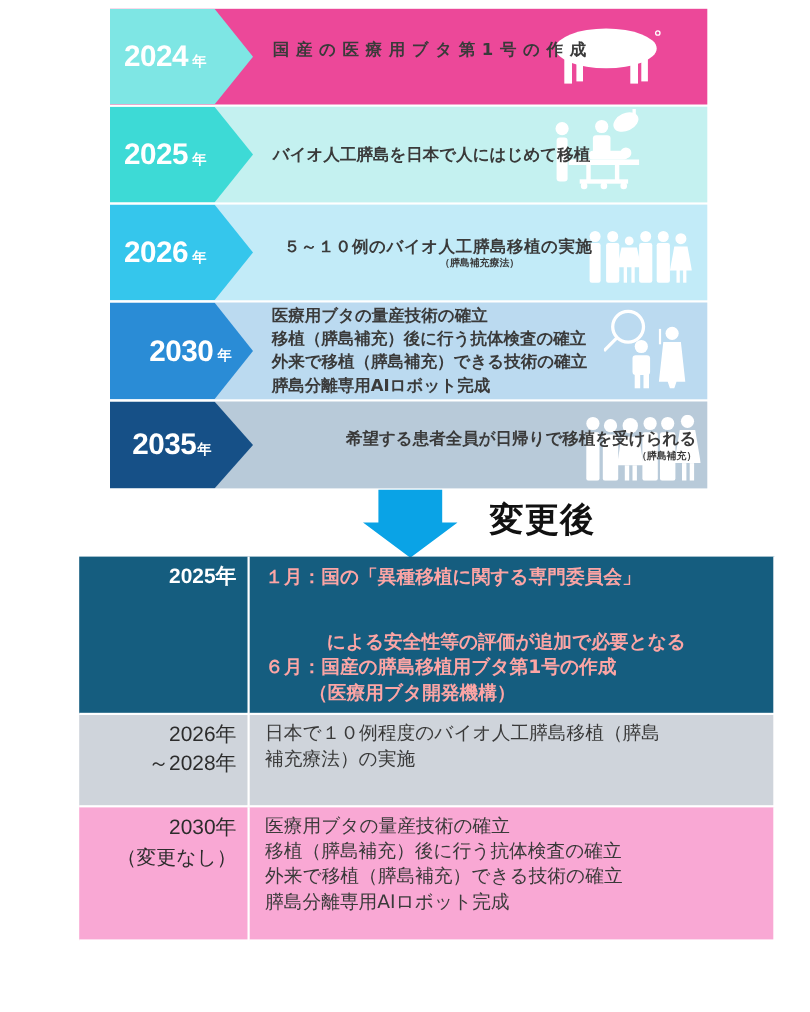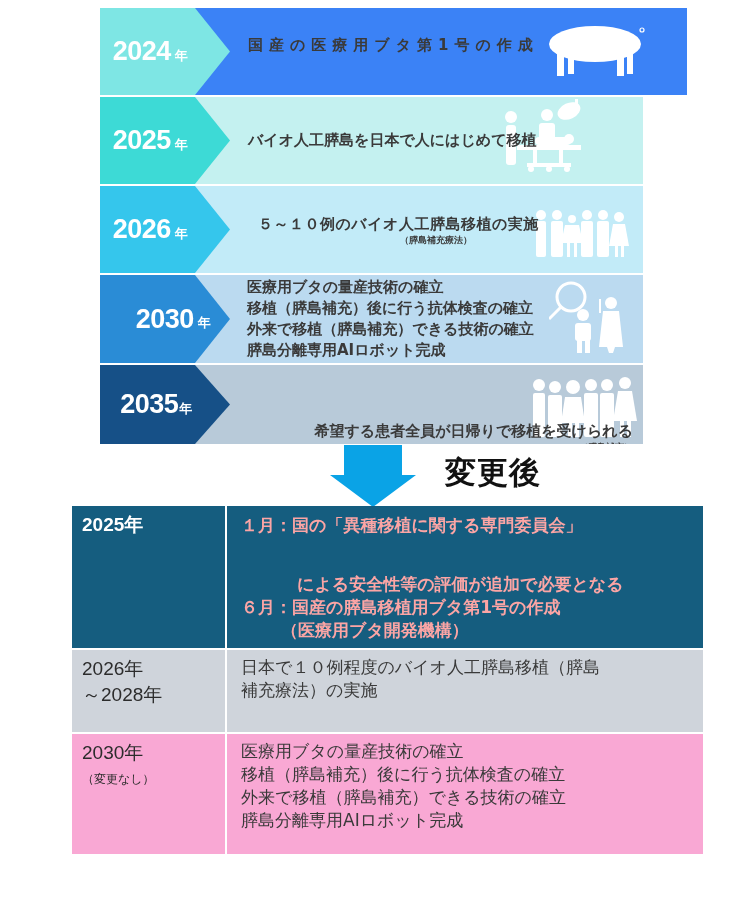--- a/index.html
+++ b/index.html
@@ -36,28 +36,28 @@
     .tbl td.desc { font-size: 17px; line-height: 23px; color: #3a3a3a; padding-left: 14px; }
     .tbl tr.hdr td { background: #155d7f; color: #ffffff; height: 108px; font-weight: bold; }
     .tbl tr.hdr td.yr { color: #ffffff; }
     .tbl tr.hdr td.desc { color: #fca5a5; font-size: 17px; line-height: 23px; padding-top: 8px; }
     .tbl tr.r1 td { background: #cfd4db; height: 70px; }
     .tbl tr.r2 td { background: #f9a8d4; height: 108px; }
     .tbl tr.r3 td { background: #cfd4db; height: 60px; }
     .line { display: block; white-space: nowrap; }
     .indent1 { padding-left: 56px; margin-top: 36px; }
     .indent2 { padding-left: 40px; }
-    .yr-sub { display: block; white-space: nowrap; }
+    .yr-sub { display: block; white-space: nowrap; text-align: right; }
   </style>
 </head>
 <body>
 
 <div class="roadmap">
 
-  <div class="band" style="top:0; height:87px; background:#3b82f6;padding-left:44px;">
+  <div class="band" style="top:0; height:87px; background:#ec4899;">
     <div class="chev">
       <svg viewBox="0 0 130 87" preserveAspectRatio="none">
           <polygon points="0,0 95,0 130,43.5 95,87 0,87" fill="#7ee6e4"></polygon>
         </svg>
     </div>
     <div class="year">
       <span>2024</span>
         <span class="nen">年</span>
     </div>
     <div class="content">
@@ -185,21 +185,21 @@
   <div class="band" style="top:357px; height:79px; background:#b8cad9;text-align:right;">
     <div class="chev">
       <svg viewBox="0 0 130 79" preserveAspectRatio="none">
           <polygon points="0,0 95,0 130,39.5 95,79 0,79" fill="#165087"></polygon>
         </svg>
     </div>
     <div class="year" style="left:6px;">
       <span>2035</span>
         <span class="nen" style="margin-left:1px;">年</span>
     </div>
-    <div class="content" style="left:147px;margin-top:32px;">
+    <div class="content" style="left:147px;">
       <span class="line">希望する患者全員が日帰りで移植を受けられる</span>
       <span class="sub" style="padding-left:220px;">（膵島補充）</span>
     </div>
     <div class="icon" style="right:6px; top:56%;">
       <svg width="106" height="60" viewBox="0 0 106 60">
         <g fill="#ffffff">
           <circle cx="8" cy="8" r="6"></circle>
             <rect x="2" y="16" width="12" height="44" rx="2"></rect>
           <circle cx="24" cy="10" r="6"></circle>
             <rect x="17" y="18" width="14" height="42" rx="2"></rect>
@@ -247,21 +247,21 @@
       <span class="yr-sub">～2028年</span>
     </td>
     <td class="desc">
       <span class="line">日本で１０例程度のバイオ人工膵島移植（膵島</span>
       <span class="line">補充療法）の実施</span>
     </td>
   </tr>
   <tr class="r2">
     <td class="yr">
       <span class="yr-sub">2030年</span>
-      <span class="yr-sub" style="font-size:12px;">（変更なし）</span>
+      <span class="yr-sub" style="font-size:18px;">（変更なし）</span>
     </td>
     <td class="desc">
       <span class="line">医療用ブタの量産技術の確立</span>
       <span class="line">移植（膵島補充）後に行う抗体検査の確立</span>
       <span class="line">外来で移植（膵島補充）できる技術の確立</span>
       <span class="line">膵島分離専用AIロボット完成</span>
     </td>
   </tr>
 </tbody>
   </table>

